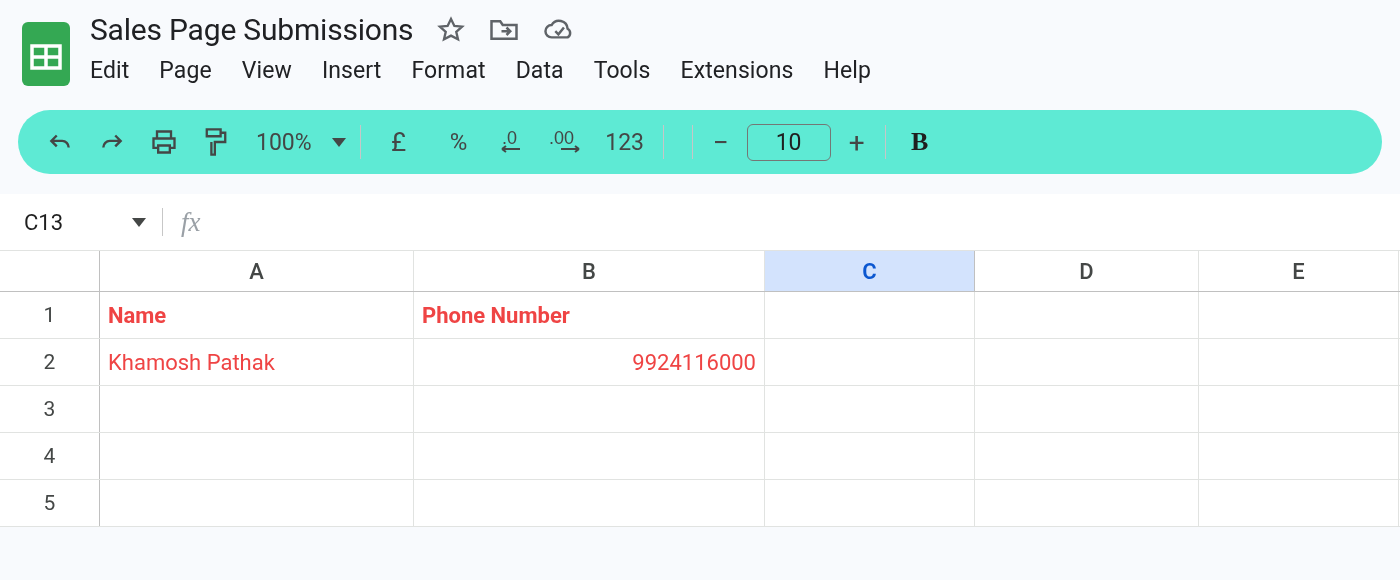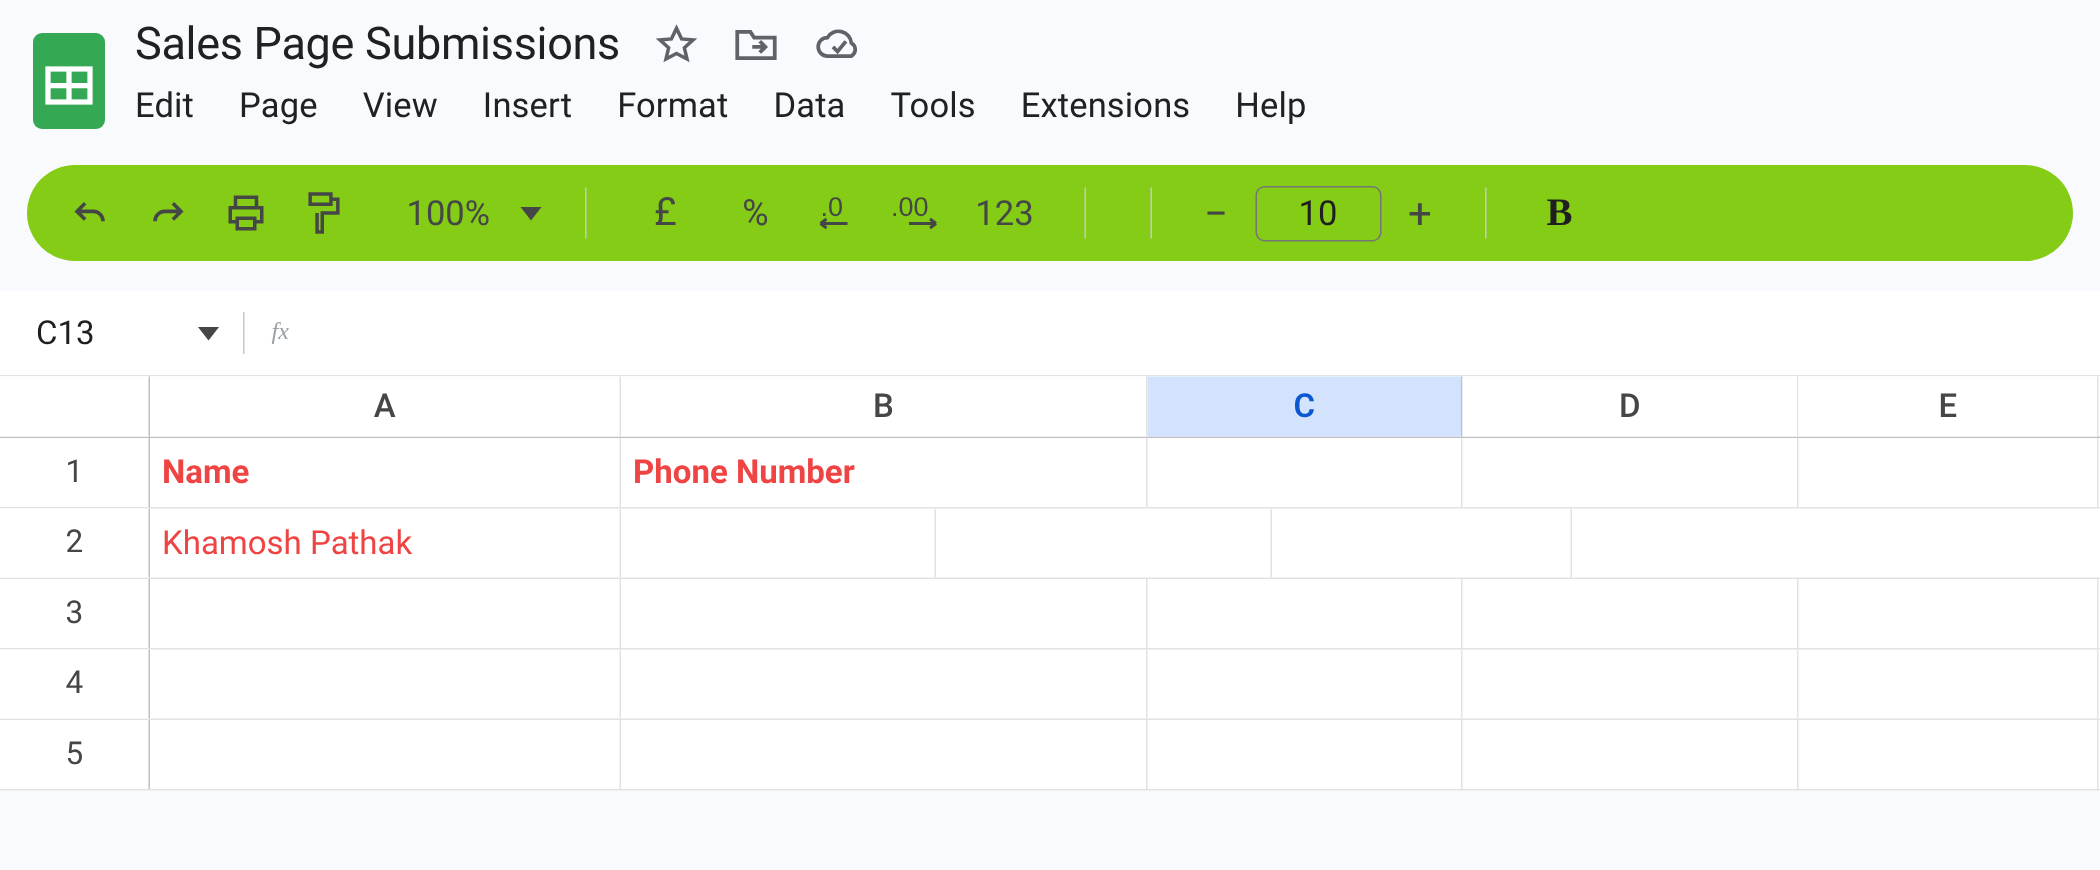--- a/index.html
+++ b/index.html
@@ -48,27 +48,27 @@
   margin-top: 10px;
 }
 .menu-item {
   font-size: 23px;
   color: #202124;
   font-weight: 400;
   letter-spacing: 0.1px;
 }
 .toolbar {
   margin: 22px 18px 0 18px;
-  background: #84cc16;
+  background: #5eead4;
   border-radius: 40px;
   height: 64px;
   display: flex;
   align-items: center;
   padding: 0 22px;
-  gap: 15px;
+  gap: 0;
 }
 .tb-btn {
   display: flex;
   align-items: center;
   justify-content: center;
   height: 40px;
   min-width: 40px;
   color: #444746;
 }
 .tb-text {
@@ -139,21 +139,21 @@
 }
 .fx-sep {
   width: 1px;
   height: 28px;
   background: #c7c7c7;
   margin: 0 18px;
 }
 .fx-label {
   font-style: italic;
   font-family: Georgia, serif;
-  font-size: 16px;
+  font-size: 27px;
   color: #9aa0a6;
 }
 .grid {
   background: #fff;
 }
 .col-headers {
   display: flex;
   height: 40px;
   border-bottom: 1px solid #c0c0c0;
 }
@@ -339,20 +339,21 @@
     <div class="row-header">1</div>
     <div class="cell col-A-w">Name</div>
     <div class="cell col-B-w">Phone Number</div>
     <div class="cell col-C-w"></div>
     <div class="cell col-D-w"></div>
     <div class="cell col-E-w"></div>
   </div>
   <div class="data-row">
     <div class="row-header">2</div>
     <div class="cell col-A-w">Khamosh Pathak</div>
+    <div class="cell col-B-w text-right">9924116000</div>
     <div class="cell col-C-w"></div>
     <div class="cell col-D-w"></div>
     <div class="cell col-E-w"></div>
   </div>
   <div class="data-row">
     <div class="row-header">3</div>
     <div class="cell col-A-w"></div>
     <div class="cell col-B-w"></div>
     <div class="cell col-C-w"></div>
     <div class="cell col-D-w"></div>

